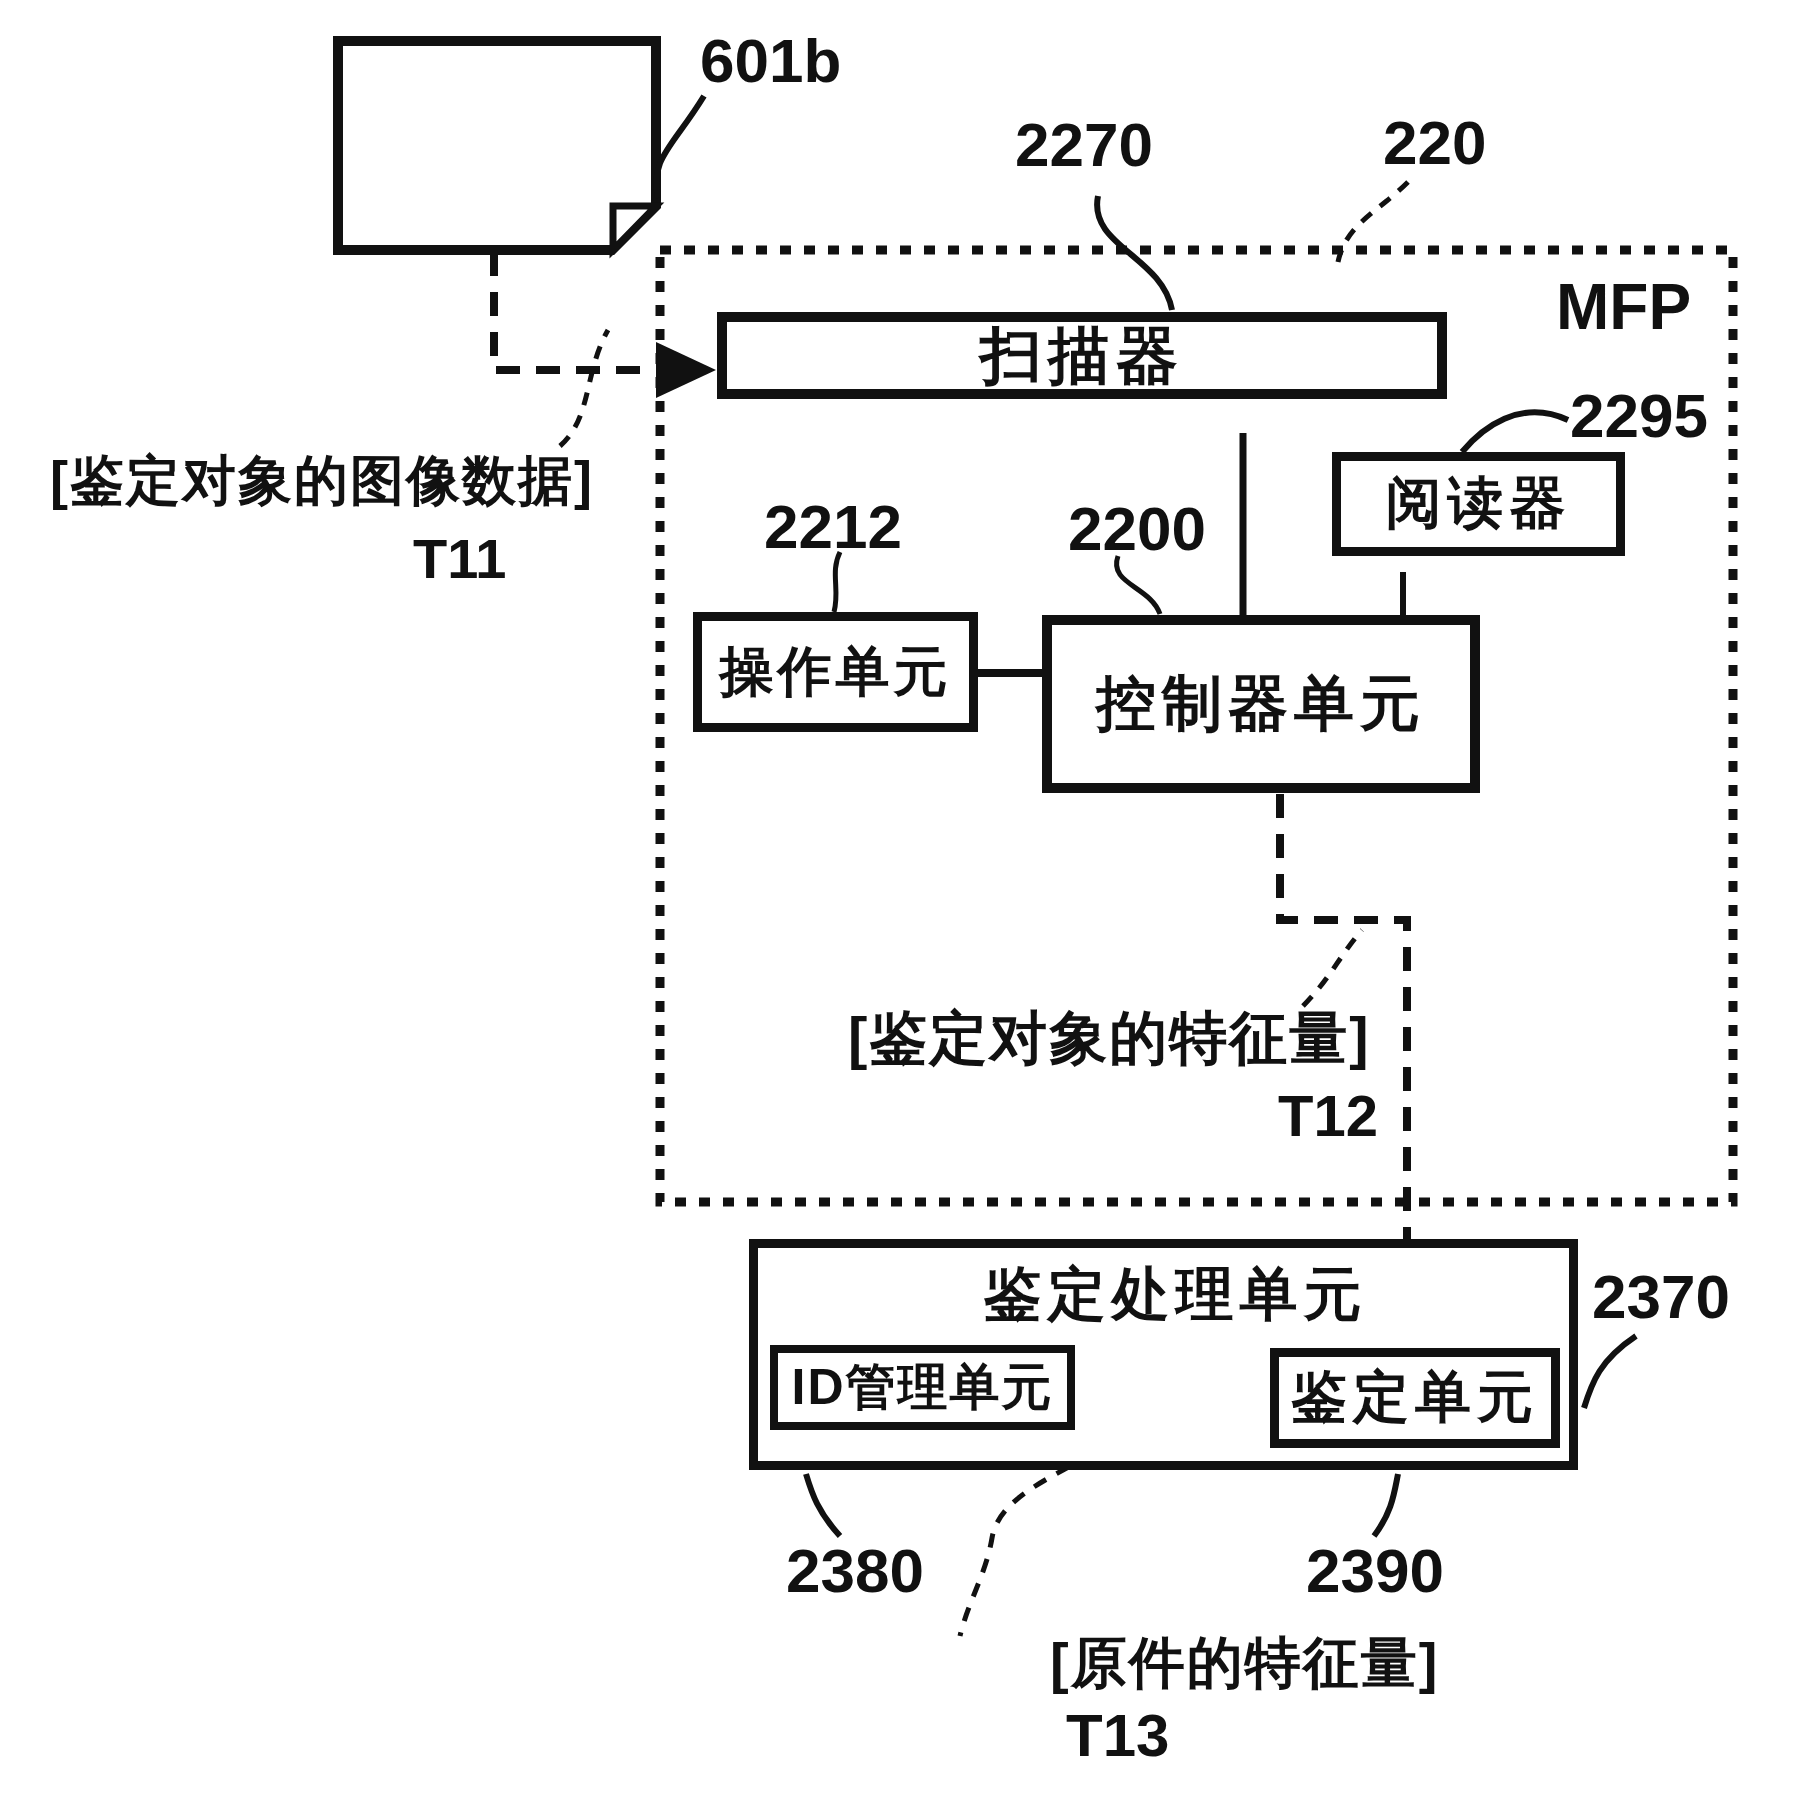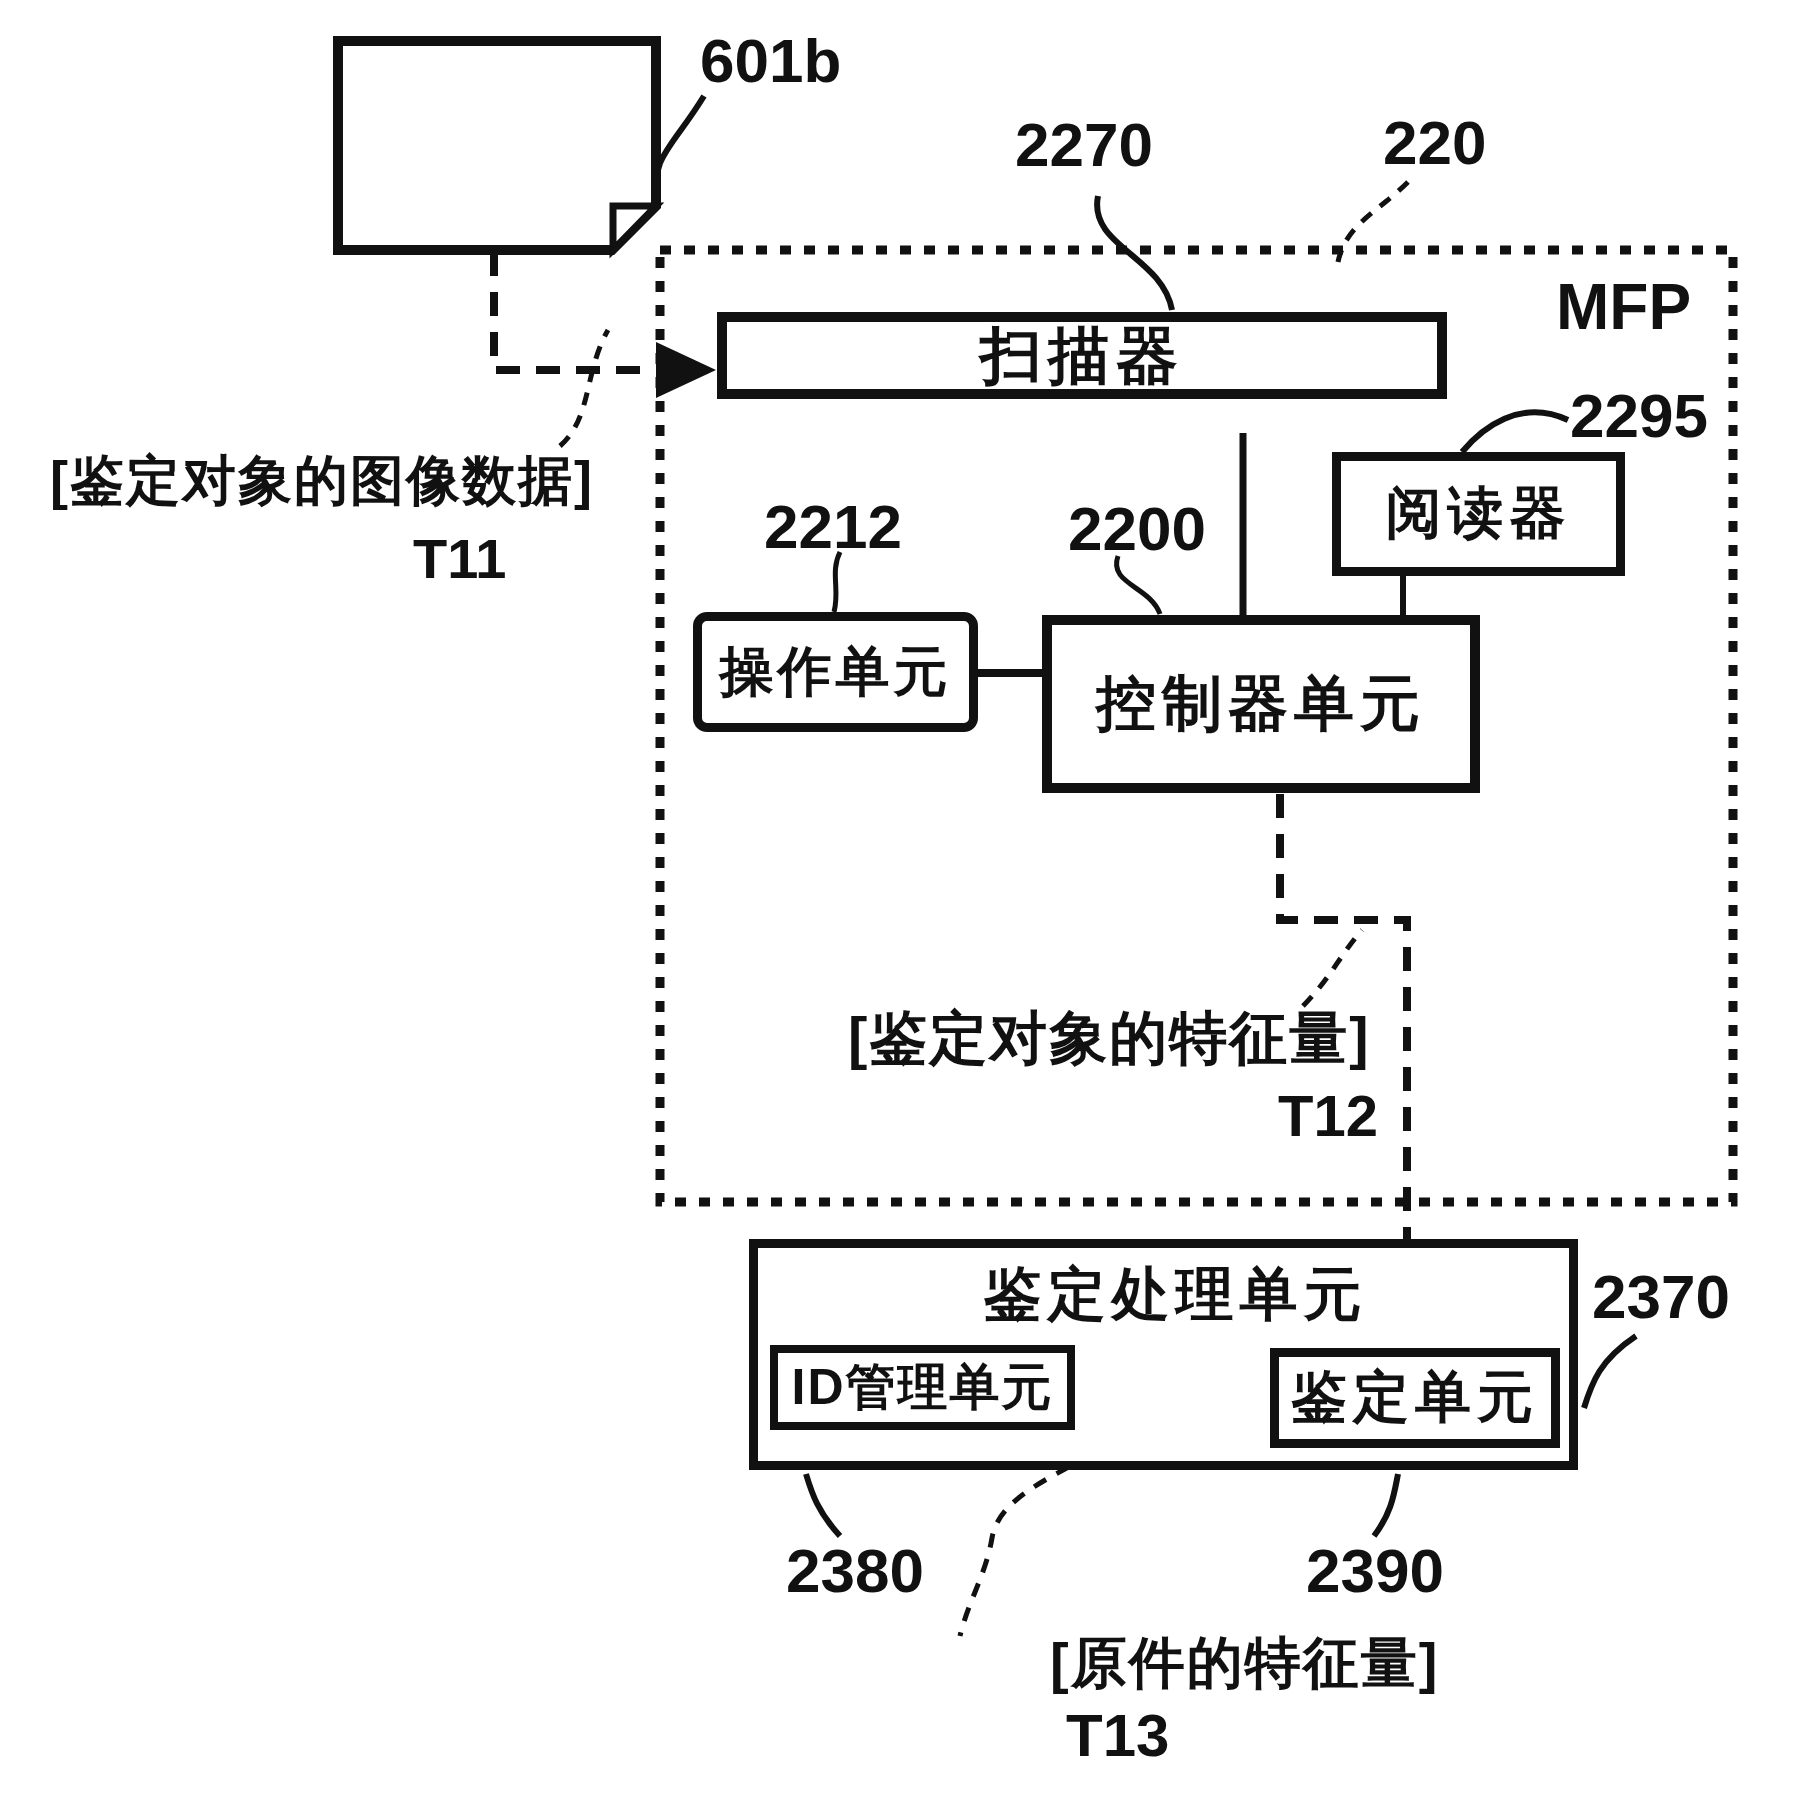--- a/index.html
+++ b/index.html
@@ -68,25 +68,25 @@
     <path d="M1636 1336 C1600 1360 1592 1382 1584 1408" stroke-width="6"></path>
     <path d="M840 1536 C818 1512 812 1494 806 1474" stroke-width="6"></path>
     <path d="M1374 1536 C1392 1512 1394 1494 1398 1474" stroke-width="6"></path>
     <path d="M1152 1406 C1116 1462 1002 1478 992 1538 C986 1574 968 1602 960 1636" stroke-width="5" stroke-dasharray="14 12"></path>
   </svg>
 
   <div class="box" style="left:717px;top:312px;width:730px;height:87px;border-width:10px;font-size:62px;">
     <span>扫描器</span>
   </div>
 
-  <div class="box" style="left:1332px;top:452px;width:293px;height:124px;font-size:56px;text-align:right;">
+  <div class="box" style="left:1332px;top:452px;width:293px;height:104px;font-size:56px;text-align:right;">
     <span>阅读器</span>
   </div>
 
-  <div class="box" style="left:693px;top:612px;width:285px;height:120px;font-size:54px;letter-spacing:4px;border-radius:14px;">
+  <div class="box" style="left:693px;top:612px;width:285px;height:120px;font-size:54px;letter-spacing:4px;">
     <span>操作单元</span>
   </div>
 
   <div class="box" style="left:1042px;top:615px;width:438px;height:178px;border-width:10px;font-size:60px;">
     <span>控制器单元</span>
   </div>
 
   <div class="box" style="left:749px;top:1239px;width:829px;height:231px;justify-content:center;align-items:flex-start;font-size:58px;">
     <span style="margin:8px 0 0 24px;">鉴定处理单元</span>
   </div>

